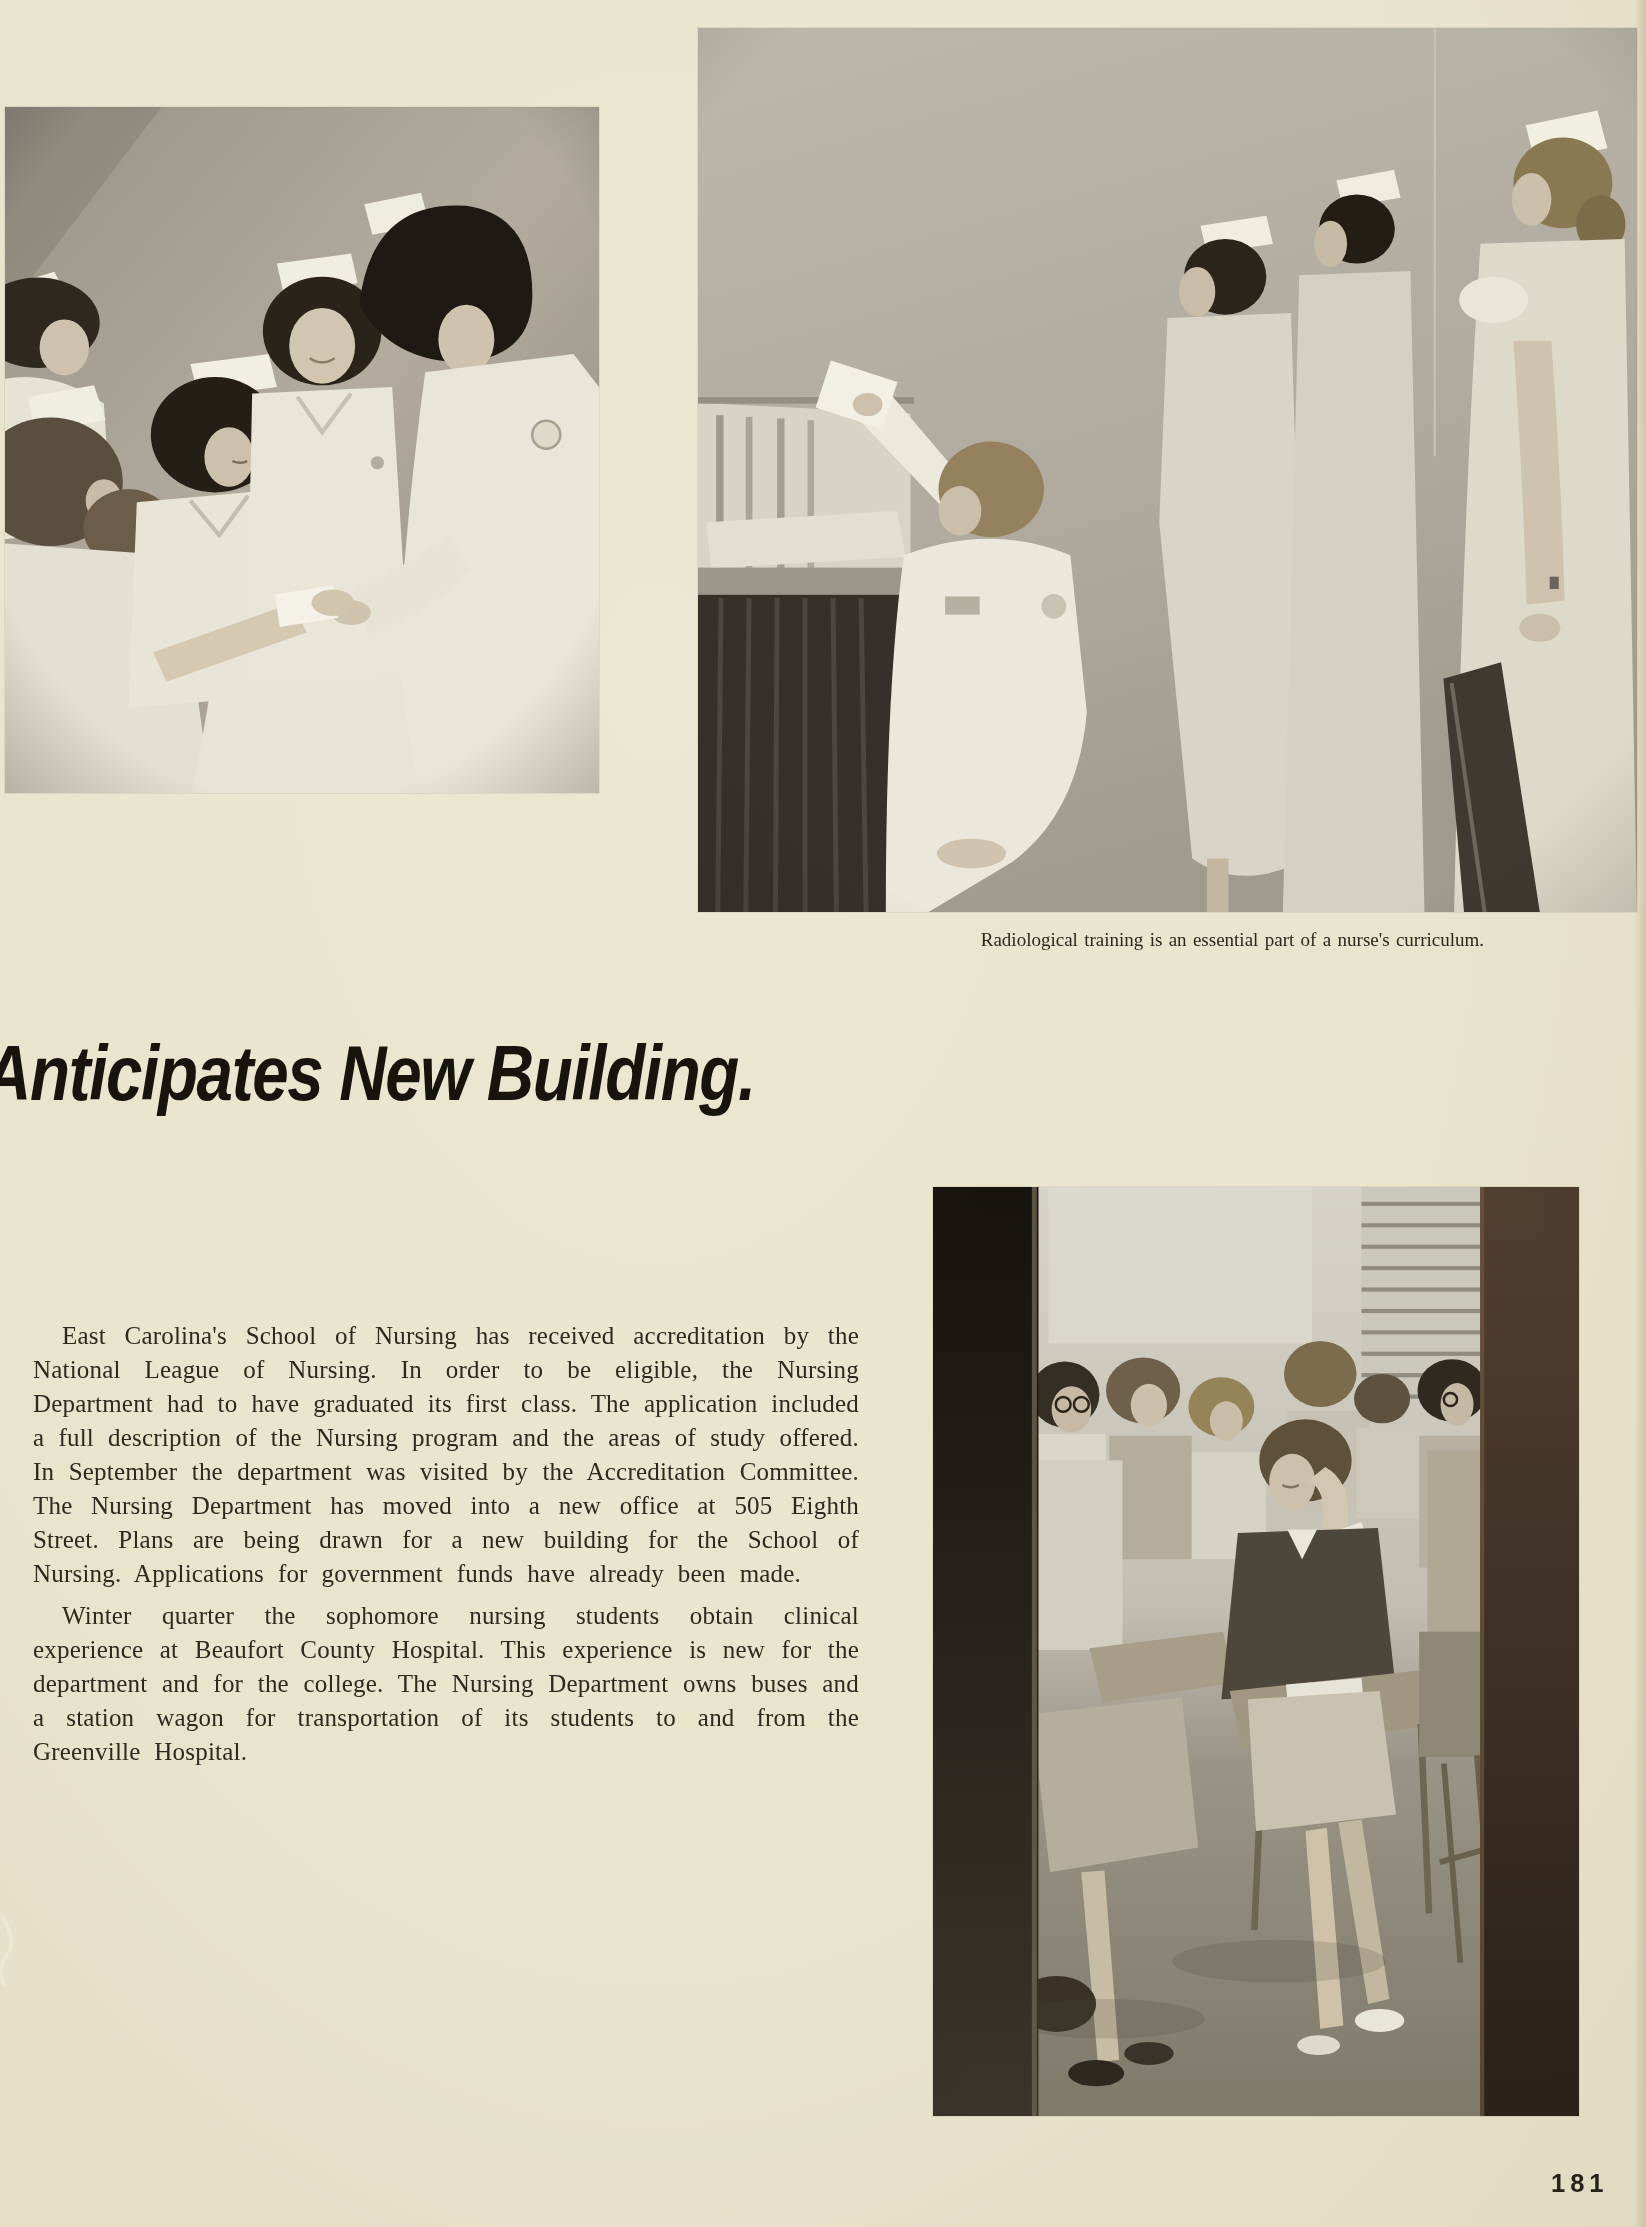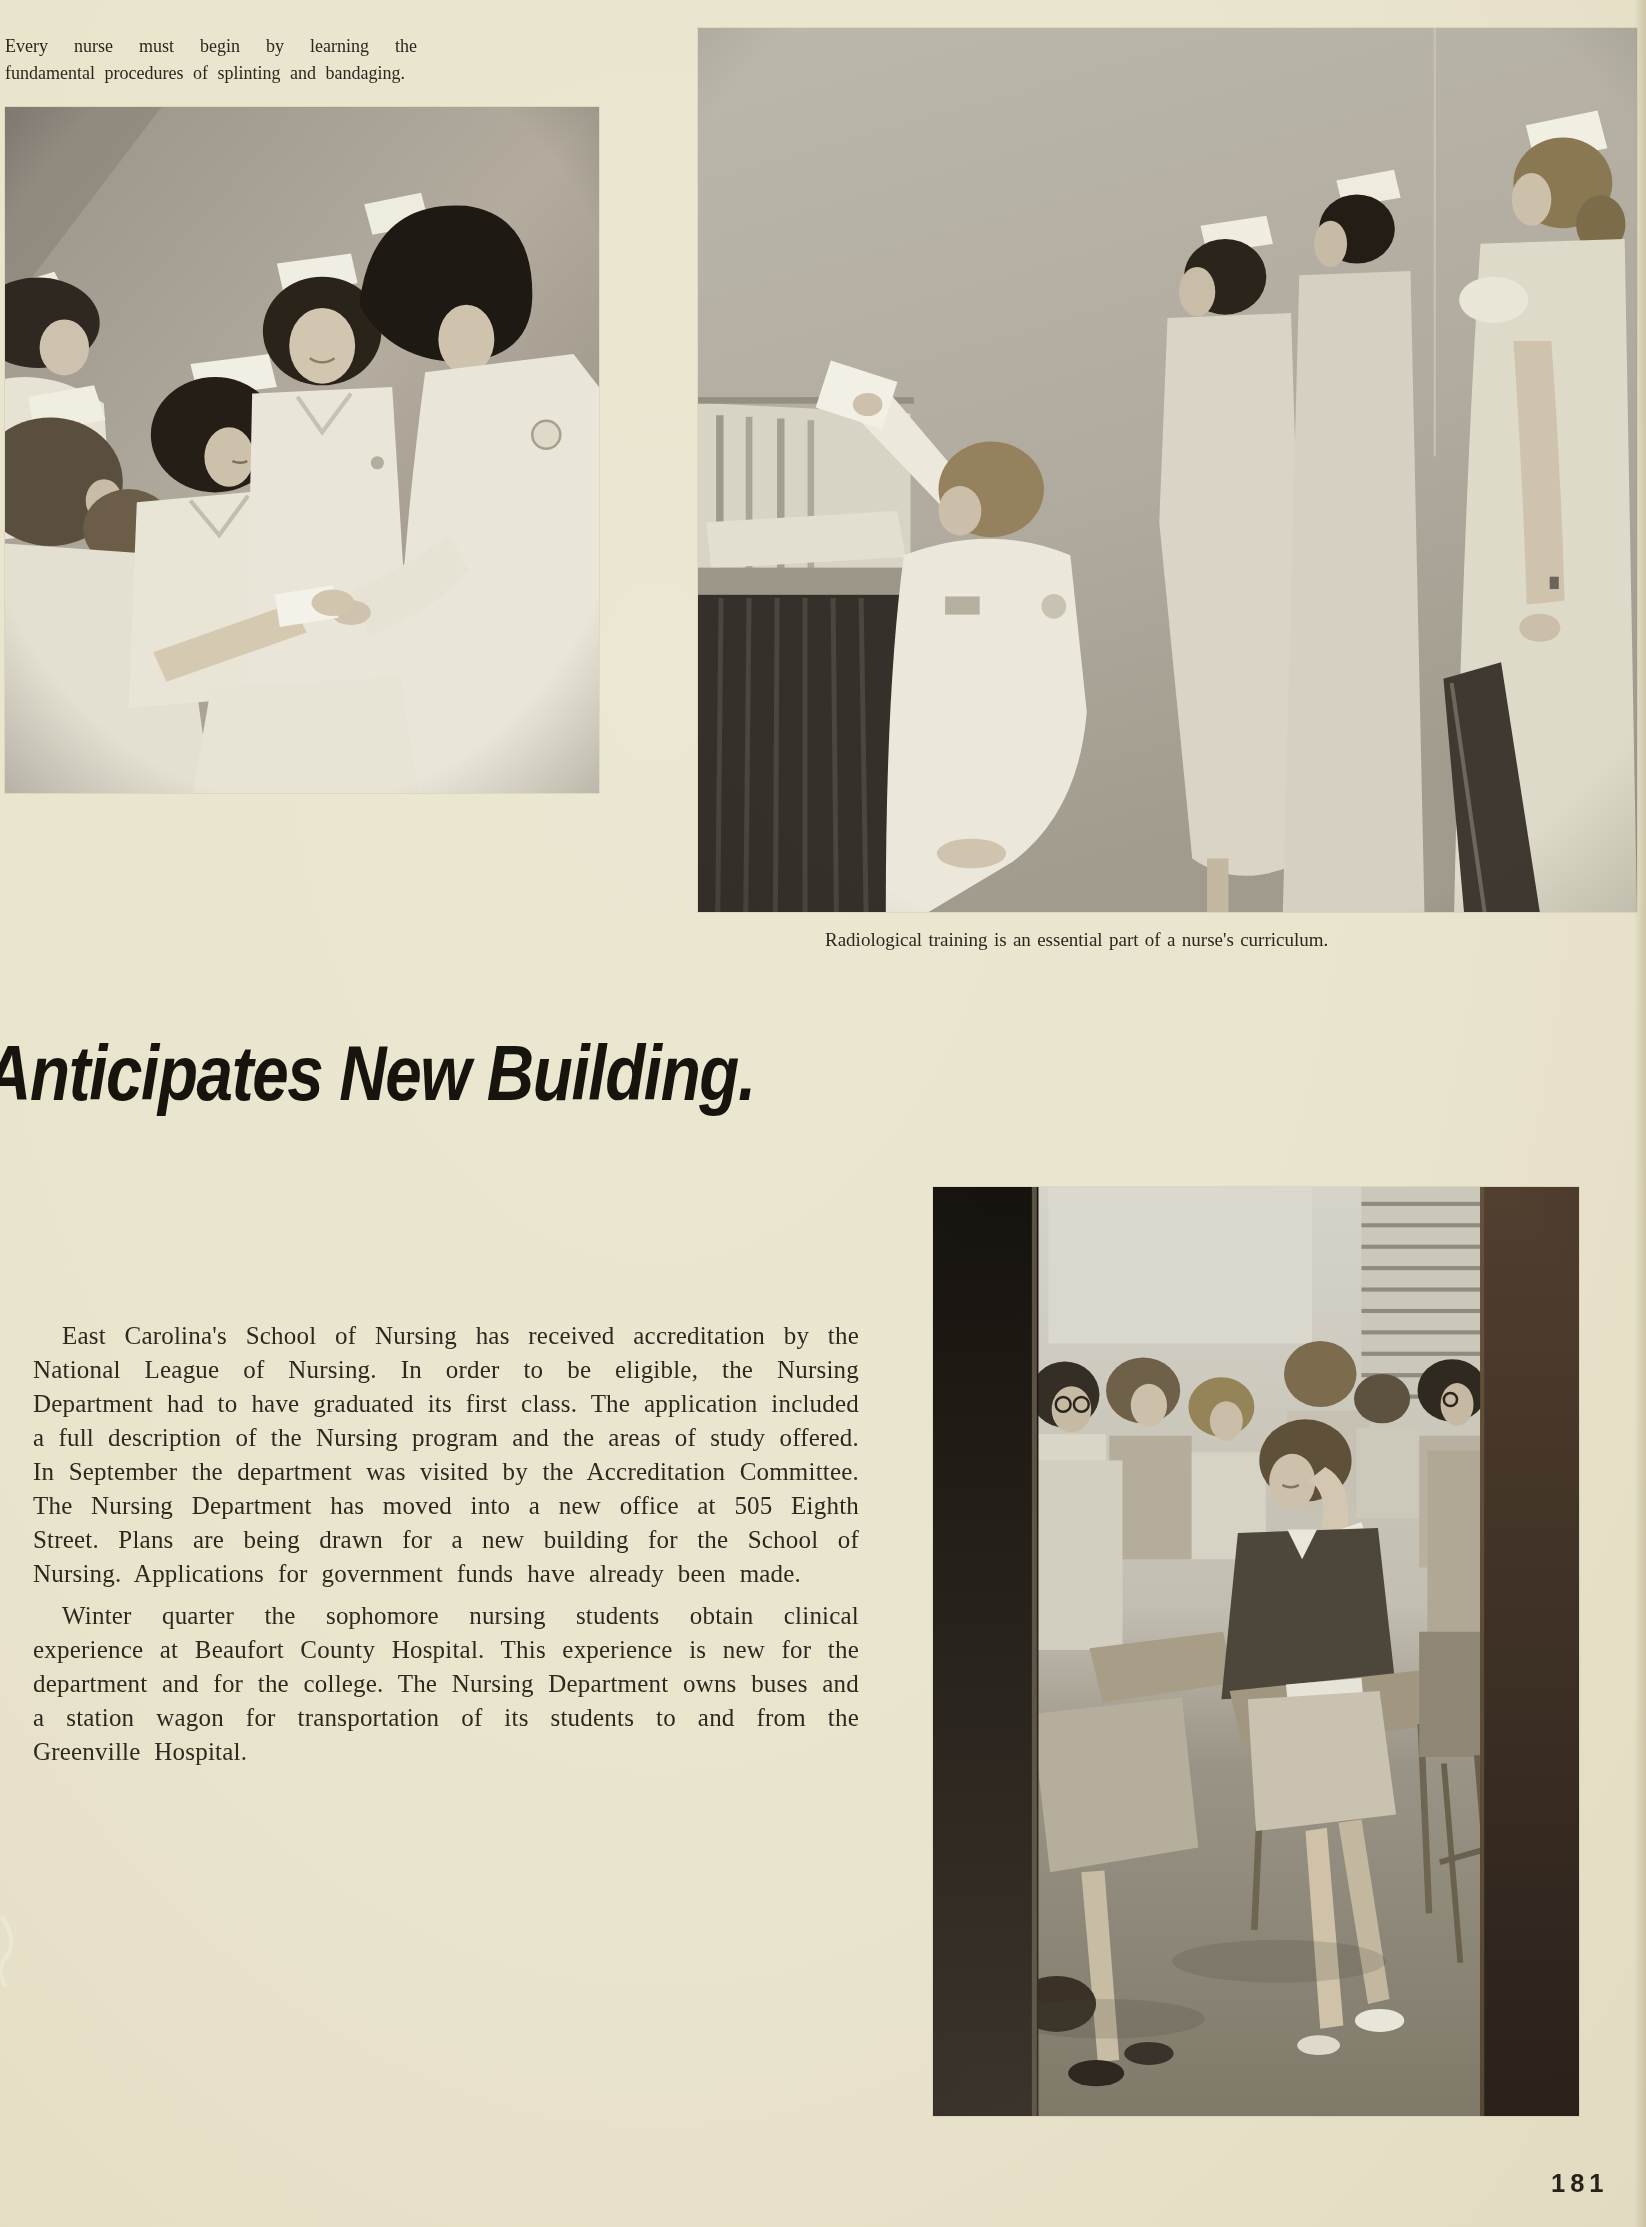--- a/index.html
+++ b/index.html
@@ -3,21 +3,21 @@
 <meta charset="utf-8">
 <style>
   html,body{margin:0;padding:0;background:#6b655a;}
   .page{
     position:relative;width:1647px;height:2227px;overflow:hidden;
     background:radial-gradient(ellipse at 40% 30%, #ece7d2 0%, #e9e4cc 55%, #e1dbc1 100%);
     font-family:"Liberation Serif", serif;color:#2e2920;
   }
   .caption{position:absolute;color:#2c271e;text-align:justify;}
   .caption-topleft{left:5px;top:33px;width:412px;font-size:18px;line-height:27px;word-spacing:5px;}
-  .caption-right{left:825px;top:927px;width:659px;font-size:19px;line-height:26px;text-align:left;word-spacing:1.6px;}
+  .caption-right{left:825px;top:927px;width:659px;font-size:19px;line-height:26px;text-align:right;word-spacing:1.6px;}
   .caption-bottom{left:331px;top:2047px;width:568px;font-size:20px;line-height:29px;word-spacing:8.2px;}
   .headline{
     position:absolute;left:-16.5px;top:1028px;margin:0;
     font-family:"Liberation Sans", sans-serif;font-style:italic;font-weight:700;
     font-size:78px;letter-spacing:-1.6px;color:#17140e;white-space:nowrap;
     transform:scaleX(0.84);transform-origin:0 50%;
   }
   .body-text{
     position:absolute;left:25px;top:1311px;width:842px;
     font-size:25px;line-height:34px;text-align:justify;
@@ -36,21 +36,20 @@
   }
   .edge-shadow{position:absolute;right:0;top:0;width:13px;height:100%;
     background:linear-gradient(to right, rgba(150,125,90,0), rgba(150,125,90,0.30));}
   .scan-artifact{position:absolute;left:-5px;top:1910px;width:38px;height:82px;opacity:.55;}
 </style>
 </head>
 <body>
 
 <div class="page">
 
-  <div class="caption caption-topleft">Every nurse must begin by learning the fundamental procedures of splinting and bandaging.</div>
 
   <figure class="photo photo1" aria-label="Five student nurses in uniform practice bandaging a classmate's arm">
     <svg viewBox="0 0 721 833" preserveAspectRatio="none">
       <defs>
         <linearGradient id="p1w" x1="0" y1="0" x2="1" y2="1">
           <stop offset="0" stop-color="#9a9389"></stop>
           <stop offset="0.5" stop-color="#b2ab9e"></stop>
           <stop offset="1" stop-color="#8d867a"></stop>
         </linearGradient>
         <radialGradient id="p1v" cx="0.5" cy="0.45" r="0.75">

